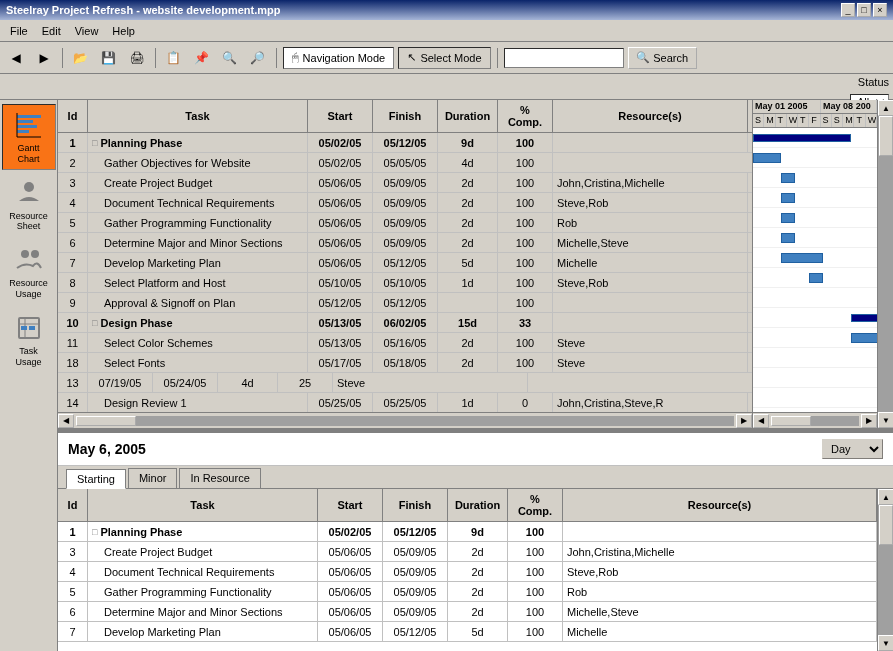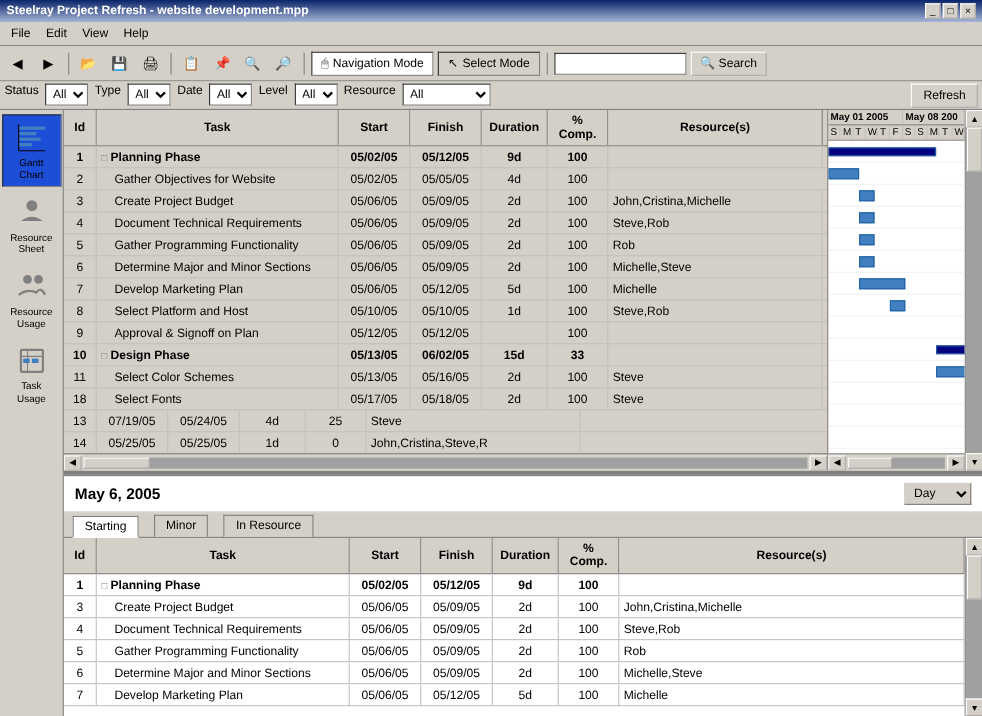--- a/index.html
+++ b/index.html
@@ -18,32 +18,32 @@
     
     .toolbar { background: #d4d0c8; border-bottom: 1px solid #808080; padding: 2px 4px; display: flex; align-items: center; gap: 4px; height: 32px; }
     .toolbar-btn { width: 24px; height: 22px; background: #d4d0c8; border: 1px solid transparent; display: flex; align-items: center; justify-content: center; cursor: pointer; font-size: 12px; }
     .toolbar-sep { width: 1px; height: 20px; background: #808080; margin: 0 2px; }
     .nav-mode-btn { background: #d4d0c8; border: 1px inset #808080; padding: 2px 8px; display: flex; align-items: center; gap: 4px; cursor: pointer; height: 22px; font-size: 11px; }
     .nav-mode-btn.active { background: #fff; border: 1px inset #808080; }
     .search-box { border: 1px inset #808080; background: white; height: 20px; width: 120px; padding: 0 4px; }
     .search-btn { background: #d4d0c8; border: 1px outset #fff; padding: 2px 8px; cursor: pointer; height: 22px; display: flex; align-items: center; gap: 3px; font-size: 11px; }
 
     
-    .status-bar { background: #d4d0c8; border-bottom: 1px solid #808080; padding: 2px 4px; display: flex; align-items: flex-start; gap: 6px; height: 26px; }
+    .status-bar { background: #d4d0c8; border-bottom: 1px solid #808080; padding: 2px 4px; display: flex; align-items: flex-end; gap: 6px; height: 26px; flex-direction: column; }
     .status-label { font-size: 11px; }
     .status-select { height: 20px; border: 1px inset #808080; background: white; font-size: 11px; padding: 0 2px; }
     .refresh-btn { background: #d4d0c8; border: 1px outset #fff; padding: 2px 10px; cursor: pointer; height: 22px; font-size: 11px; margin-left: auto; }
 
     
     .main-layout { display: flex; height: calc(651px - 20px - 22px - 32px - 26px); }
 
     
     .sidebar { width: 58px; background: #d4d0c8; border-right: 1px solid #808080; display: flex; flex-direction: column; align-items: center; padding: 4px 0; gap: 2px; overflow: hidden; }
     .sidebar-item { display: flex; flex-direction: column; align-items: center; padding: 4px 2px; cursor: pointer; width: 54px; text-align: center; font-size: 9px; color: #000; border: 1px solid transparent; }
-    .sidebar-item:hover, .sidebar-item.active { background: #1d4ed8; border: 1px inset #808080; }
+    .sidebar-item:hover, .sidebar-item.active { background: #f97316; border: 1px inset #808080; }
     .sidebar-icon { width: 32px; height: 32px; display: flex; align-items: center; justify-content: center; margin-bottom: 2px; }
 
     
     .content-area { flex: 1; display: flex; flex-direction: column; overflow: hidden; }
 
     
     .gantt-area { flex: 1; display: flex; overflow: hidden; border-bottom: 3px solid #808080; }
     
     
     .task-table-container { width: 695px; overflow: hidden; border-right: 1px solid #808080; display: flex; flex-direction: column; }
@@ -66,21 +66,21 @@
     .gantt-row { height: 20px; border-bottom: 1px solid #f0f0f0; position: relative; }
     .gantt-bar { position: absolute; height: 10px; top: 5px; background: #4080c0; border: 1px solid #2060a0; }
     .gantt-bar.summary { background: #000080; height: 8px; top: 6px; }
 
     
     .lower-panel { height: 220px; background: white; border-top: 2px solid #808080; display: flex; flex-direction: column; overflow: hidden; }
     .lower-header { padding: 6px 10px; font-size: 14px; font-weight: bold; border-bottom: 1px solid #c0c0c0; display: flex; justify-content: space-between; align-items: center; background: white; }
     .day-select { height: 20px; border: 1px outset #d4d0c8; background: #d4d0c8; font-size: 11px; padding: 0 4px; }
     
     
-    .tabs { display: flex; background: #d4d0c8; border-bottom: 1px solid #808080; padding: 2px 8px 0; gap: 12px; }
+    .tabs { display: flex; background: #d4d0c8; border-bottom: 1px solid #808080; padding: 2px 8px 0; gap: 0; }
     .tab { padding: 3px 10px; font-size: 11px; cursor: pointer; border: 1px solid #808080; border-bottom: none; background: #d4d0c8; margin-right: 2px; }
     .tab.active { background: white; border-bottom: 1px solid white; position: relative; top: 1px; }
     .lower-table-header { display: flex; background: #d4d0c8; border-bottom: 1px solid #808080; min-height: 24px; }
     .lower-table-body { flex: 1; overflow: hidden; }
 
     
     .scrollbar-v { width: 16px; background: #d4d0c8; border-left: 1px solid #808080; display: flex; flex-direction: column; }
     .scroll-btn { width: 16px; height: 16px; background: #d4d0c8; border: 1px outset #fff; display: flex; align-items: center; justify-content: center; font-size: 8px; cursor: pointer; }
     .scroll-track { flex: 1; background: #a0a0a0; }
     .scroll-thumb { width: 14px; height: 40px; background: #d4d0c8; border: 1px outset #fff; margin: 0 auto; }
@@ -382,20 +382,25 @@
             <div class="table-row">
     <div class="table-cell center" style="width:30px;">13</div>
     <div class="table-cell center" style="width:65px;">07/19/05</div>
     <div class="table-cell center" style="width:65px;">05/24/05</div>
     <div class="table-cell center" style="width:60px;">4d</div>
     <div class="table-cell center" style="width:55px;">25</div>
     <div class="table-cell" style="width:195px;">Steve</div>
   </div>
             <div class="table-row">
     <div class="table-cell center" style="width:30px;">14</div>
+    <div class="table-cell" style="width:220px;">
+      
+      <span style="display:inline-block;width:12px;"></span>
+      Design Review 1
+    </div>
     <div class="table-cell center" style="width:65px;">05/25/05</div>
     <div class="table-cell center" style="width:65px;">05/25/05</div>
     <div class="table-cell center" style="width:60px;">1d</div>
     <div class="table-cell center" style="width:55px;">0</div>
     <div class="table-cell" style="width:195px;">John,Cristina,Steve,R</div>
   </div>
           </div>
 
         <div style="height:16px;background:#d4d0c8;border-top:1px solid #808080;display:flex;align-items:center;">
           <div style="width:16px;height:14px;background:#d4d0c8;border:1px outset #fff;display:flex;align-items:center;justify-content:center;font-size:8px;cursor:pointer;">◀</div>

